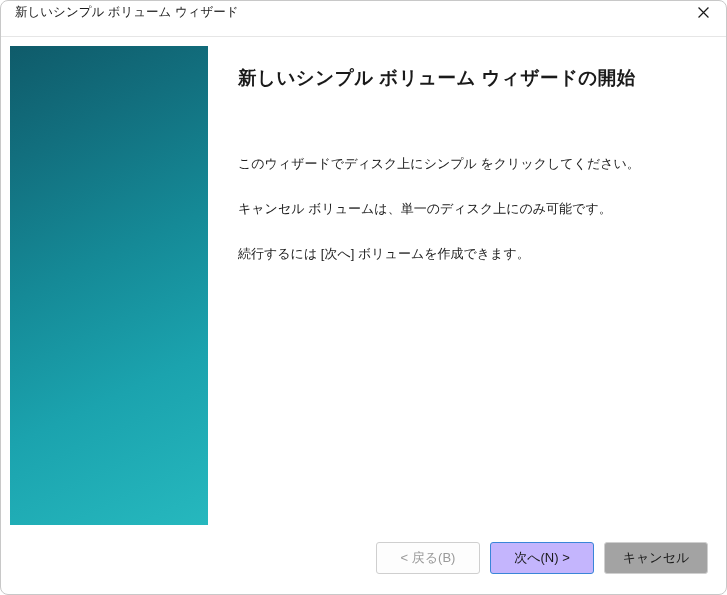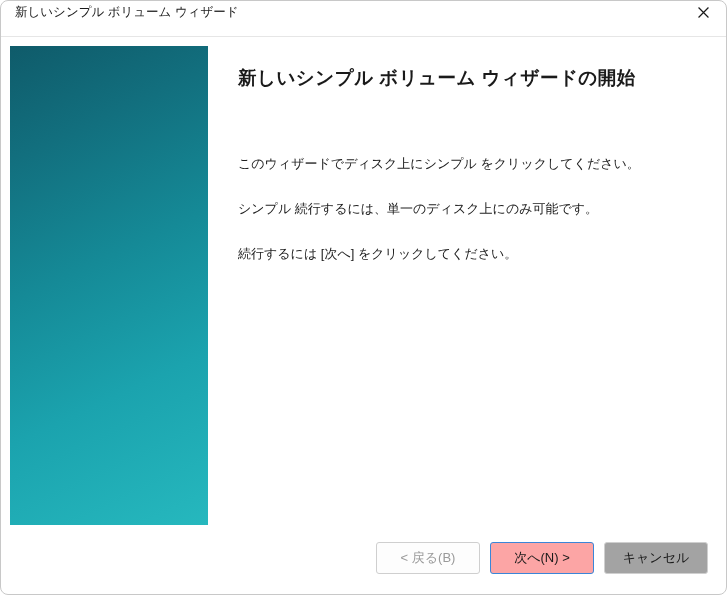--- a/index.html
+++ b/index.html
@@ -10,41 +10,41 @@
   .titlebar .close { width: 46px; height: 36px; display: flex; align-items: center; justify-content: center; cursor: pointer; }
   .titlebar .close svg { width: 11px; height: 11px; }
   .body { flex: 1; display: flex; }
   .sidebar-img { width: 198px; background: linear-gradient(155deg, #0f5b6a 0%, #126f7e 20%, #158a97 45%, #1ba3ae 70%, #26b8be 100%); margin: 9px 0 9px 9px; }
   .content { flex: 1; padding: 28px 36px 0 30px; }
   .heading { font-size: 18.5px; font-weight: 600; color: #1a1a1a; margin-bottom: 64px; letter-spacing: 0.5px; }
   .para { font-size: 13px; color: #202020; line-height: 1.6; margin-bottom: 24px; }
   .footer { height: 60px; border-top: 0; display: flex; align-items: center; justify-content: flex-end; gap: 10px; padding: 0 18px 12px 0; }
   .btn { min-width: 104px; height: 32px; font-size: 13px; border: 1px solid #cfcfcf; background: #a3a3a3; border-radius: 3px; cursor: pointer; display: flex; align-items: center; justify-content: center; color: #1a1a1a; }
   .btn.disabled { color: #9a9a9a; cursor: default; background: #fdfdfd; }
-  .btn.primary { border: 1.5px solid #3a86d8; background: #fca5a5; }
+  .btn.primary { border: 1.5px solid #3a86d8; background: #c4b5fd; }
 </style>
 </head>
 <body>
 
 <div class="window">
   <div class="titlebar">
     <span class="title">新しいシンプル ボリューム ウィザード</span>
     <div class="close">
       <svg viewBox="0 0 10 10">
           <path d="M0.5 0.5 L9.5 9.5 M9.5 0.5 L0.5 9.5" stroke="#1a1a1a" stroke-width="1.1" fill="none"></path>
         </svg>
     </div>
   </div>
   <div class="body">
     <div class="sidebar-img"></div>
     <div class="content">
       <div class="heading">新しいシンプル ボリューム ウィザードの開始</div>
       <div class="para">このウィザードでディスク上にシンプル をクリックしてください。</div>
-      <div class="para">シンプル 続行するには、単一のディスク上にのみ可能です。</div>
-      <div class="para">続行するには [次へ] をクリックしてください。</div>
+      <div class="para">キャンセル ボリュームは、単一のディスク上にのみ可能です。</div>
+      <div class="para">続行するには [次へ] ボリュームを作成できます。</div>
     </div>
   </div>
   <div class="footer">
     <div class="btn disabled">&lt; 戻る(B)</div>
     <div class="btn primary">次へ(N) &gt;</div>
     <div class="btn">キャンセル</div>
   </div>
 </div>
 
 </body></html>

